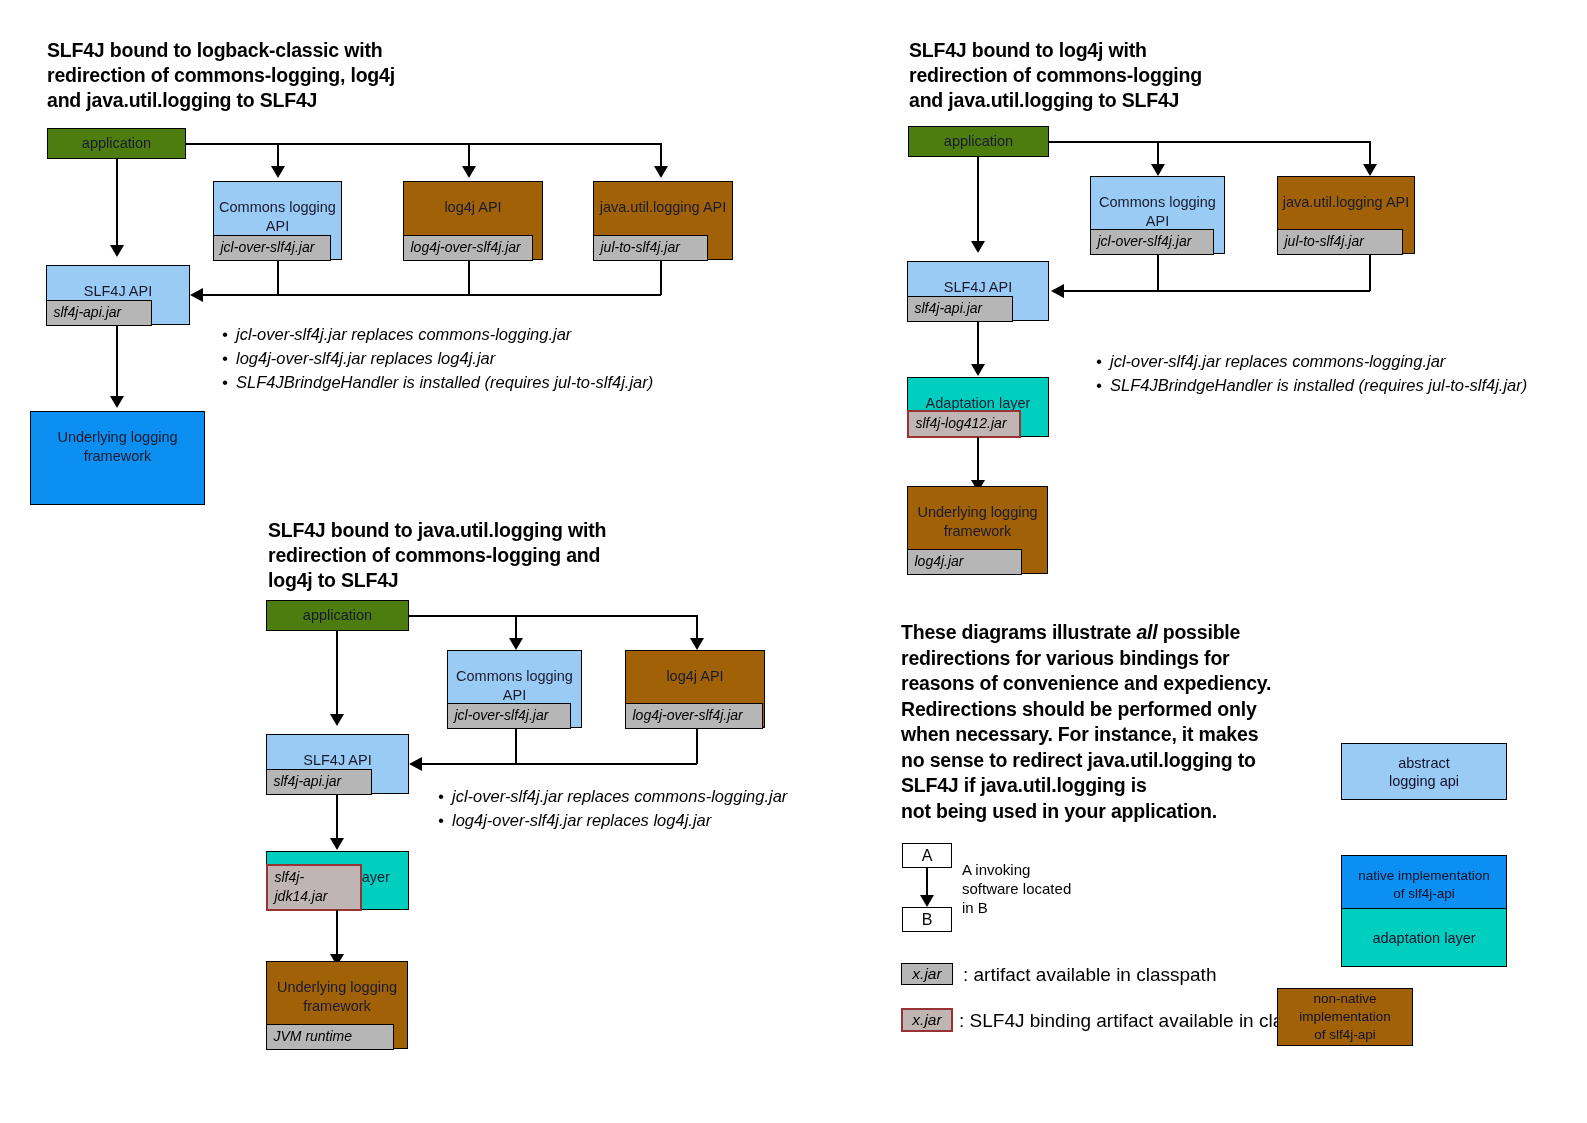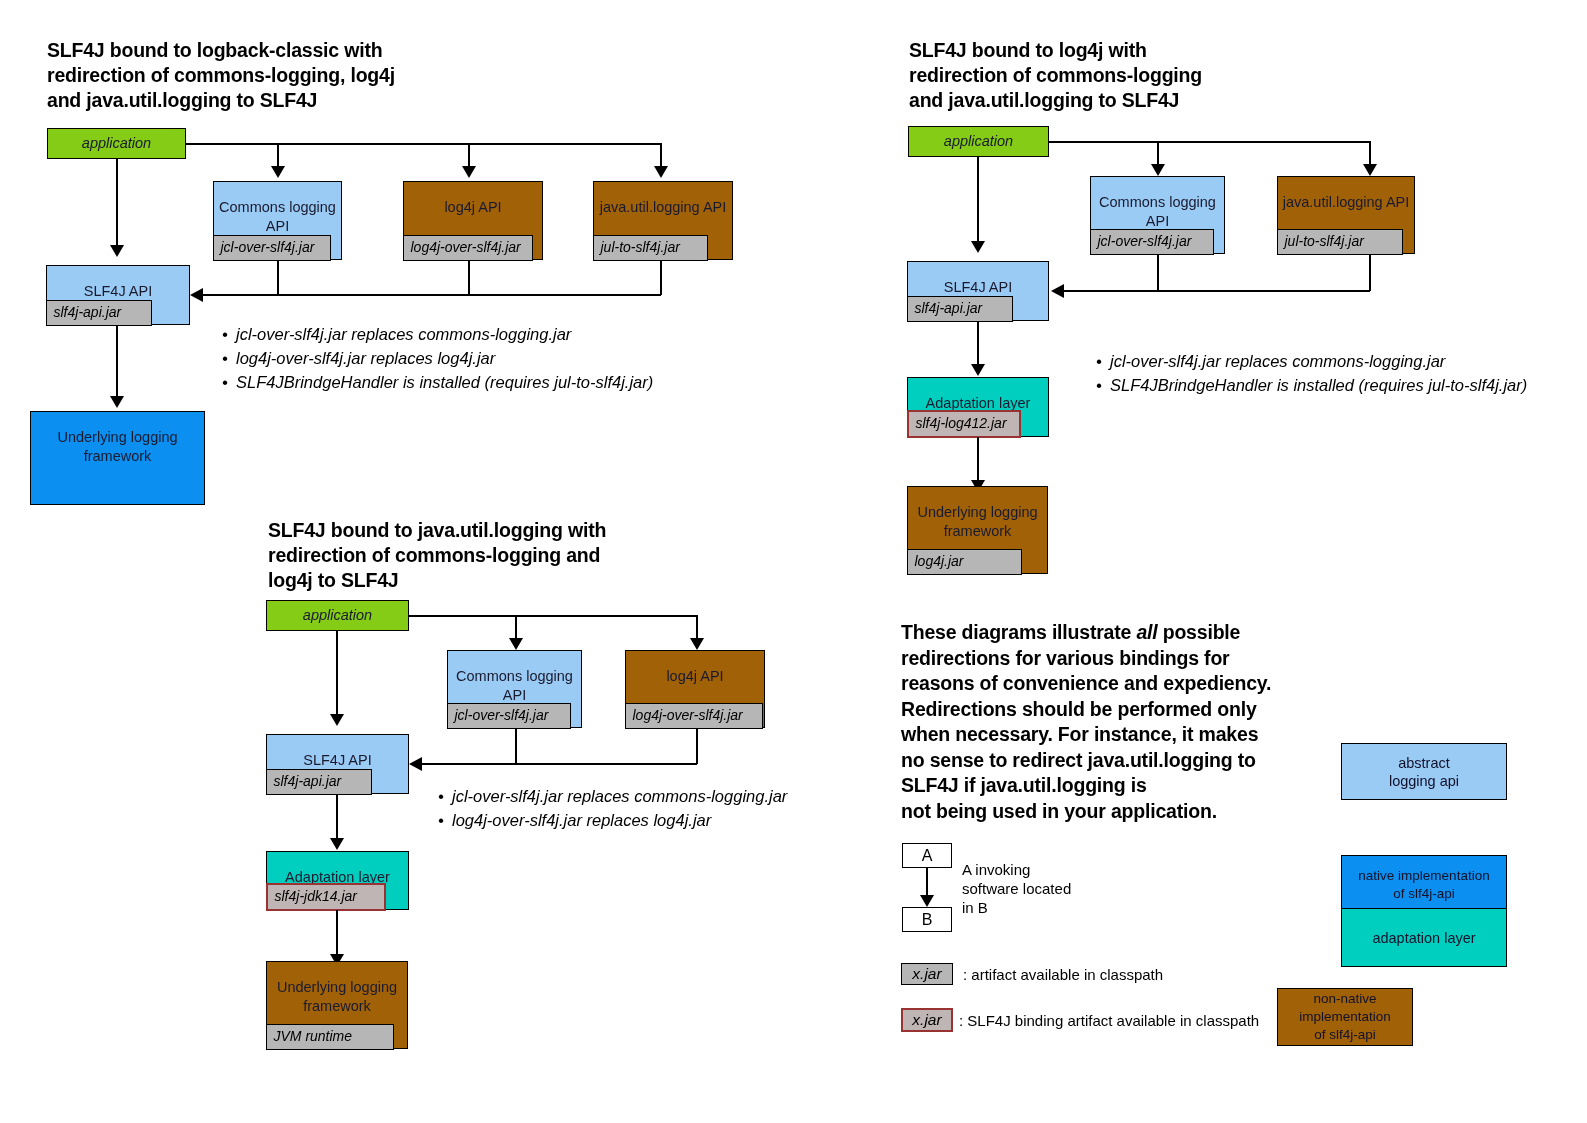--- a/index.html
+++ b/index.html
@@ -31,21 +31,21 @@
   
   .jar{
     position:absolute;left:-1.5px;bottom:-1.5px;box-sizing:border-box;
     background:#b6b6b6;border:1.5px solid #000;
     font-style:italic;font-size:14px;line-height:19px;
     padding:2px 7px 3px 7px;text-align:left;white-space:pre-line;color:#000;
   }
   .jar.binding{border:2px solid #993333;background:#c0b5b5;}
 
   
-  .c-app   {background:#84cc16;font-style:italic;}
+  .c-app   {background:#4d7c0f;}
   .c-abs   {background:#9acbf5;}
   .c-native{background:#0b8ff0;}
   .c-adapt {background:#00cfc0;}
   .c-nonnat{background:#a16207;}
 
   .app-label{
     font-size:14.5px;line-height:19px;color:#1a1a2e;
     width:100%;text-align:center;
   }
 
@@ -87,21 +87,21 @@
   }
   .lgtext{
     position:absolute;font-size:15px;line-height:19px;white-space:pre-line;color:#000;
   }
   .lgjar{
     position:absolute;box-sizing:border-box;background:#b6b6b6;
     border:1.5px solid #000;display:flex;align-items:center;justify-content:center;
     font-style:italic;font-size:15.5px;color:#000;
   }
   .lgjar.binding{border:2px solid #993333;background:#c0b5b5;}
-  .lgcap{position:absolute;font-size:15px;line-height:19px;color:#000;white-space:nowrap;}
+  .lgcap{position:absolute;font-size:19px;line-height:19px;color:#000;white-space:nowrap;}
 
   .swatch{
     position:absolute;box-sizing:border-box;border:1.5px solid #000;
     display:flex;align-items:center;justify-content:center;text-align:center;
     font-size:14.5px;line-height:18px;color:#11112a;white-space:pre-line;
   }
   .swatch.small{font-size:13.5px;}
 </style>
 </head>
 <body>
@@ -268,21 +268,21 @@
   <div class="node c-abs" style="left:266px;top:734px;width:143px;height:60px;">
     <div class="title">SLF4J API</div>
     <div class="jar" style="width:106px;">slf4j-api.jar</div>
   </div>
 
   <div class="ln lnv" style="left:336px;top:794px;height:45px;"></div>
   <div class="arrow-d" style="left:330px;top:838px;"></div>
 
   <div class="node c-adapt" style="left:266px;top:851px;width:143px;height:59px;">
     <div class="title">Adaptation layer</div>
-    <div class="jar binding" style="width:120px;">slf4j-jdk14.jar</div>
+    <div class="jar binding" style="width:96px;">slf4j-jdk14.jar</div>
   </div>
 
   <div class="ln lnv" style="left:336px;top:910px;height:45px;"></div>
   <div class="arrow-d" style="left:330px;top:954px;"></div>
 
   <div class="node c-nonnat" style="left:266px;top:961px;width:142px;height:88px;">
     <div class="title">Underlying
 logging
 framework</div>
     <div class="jar" style="width:128px;">JVM runtime</div>

